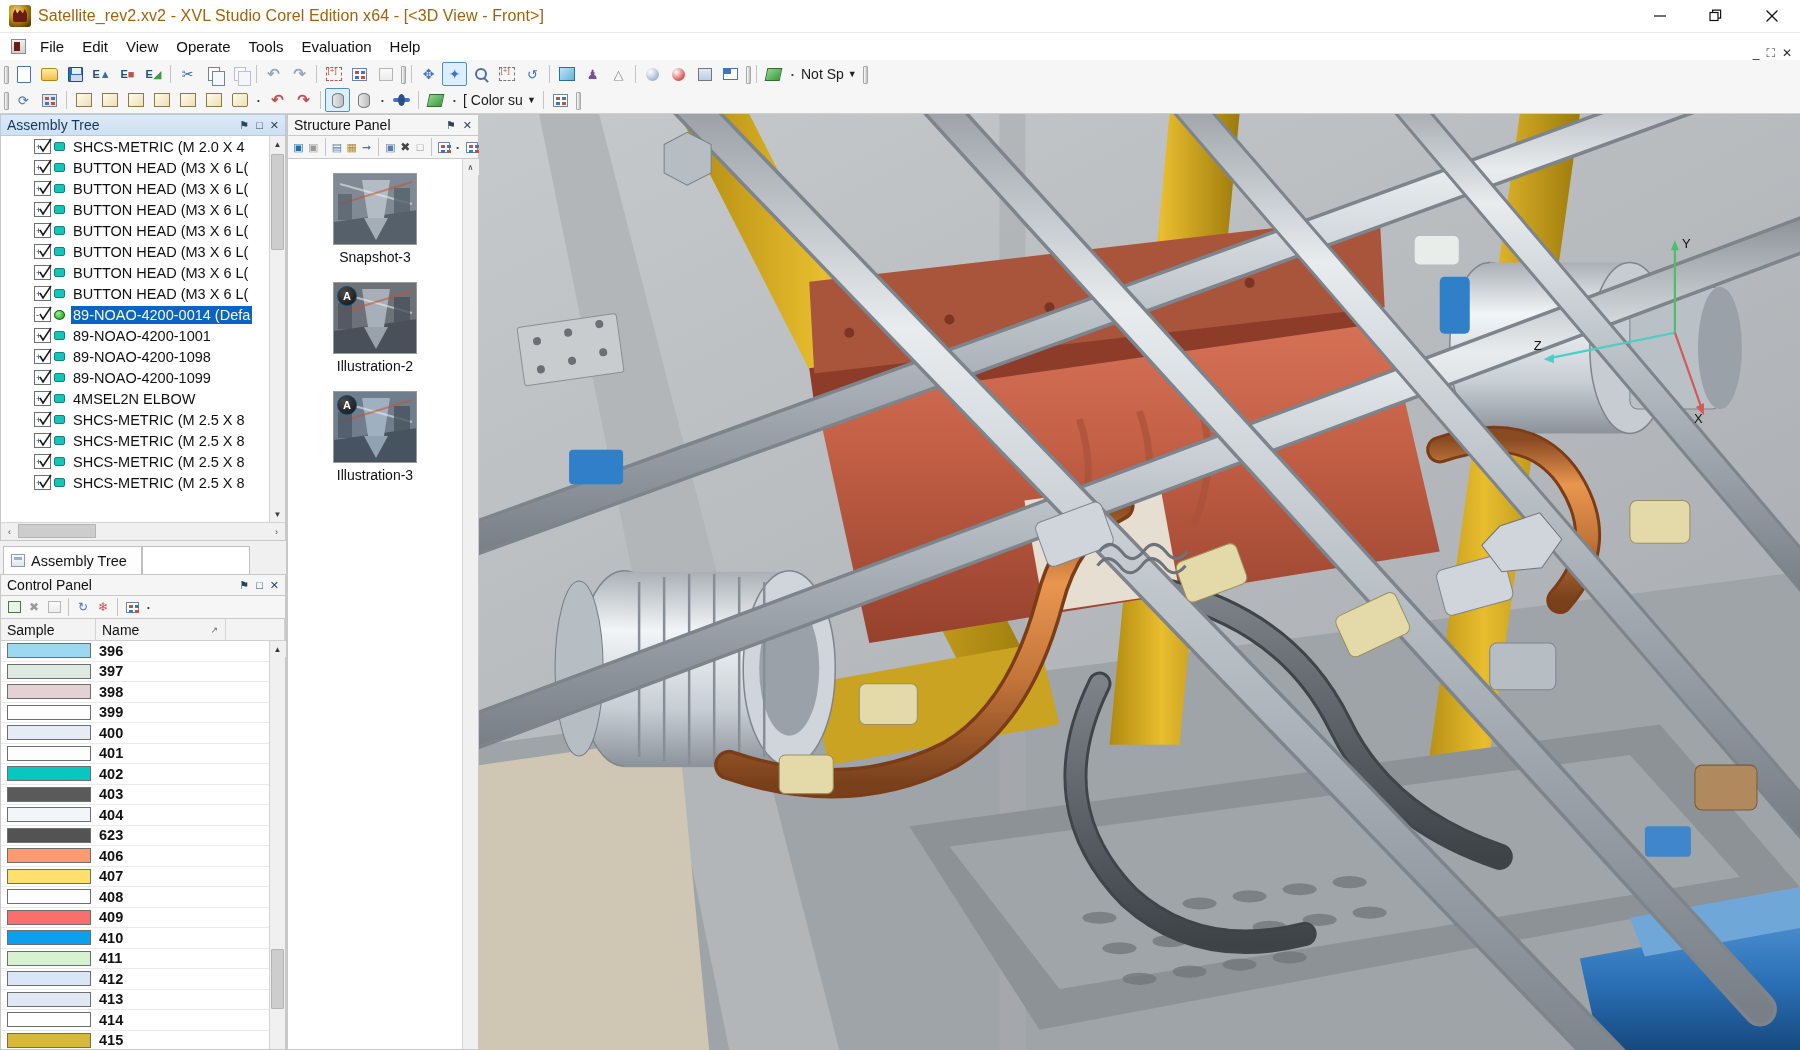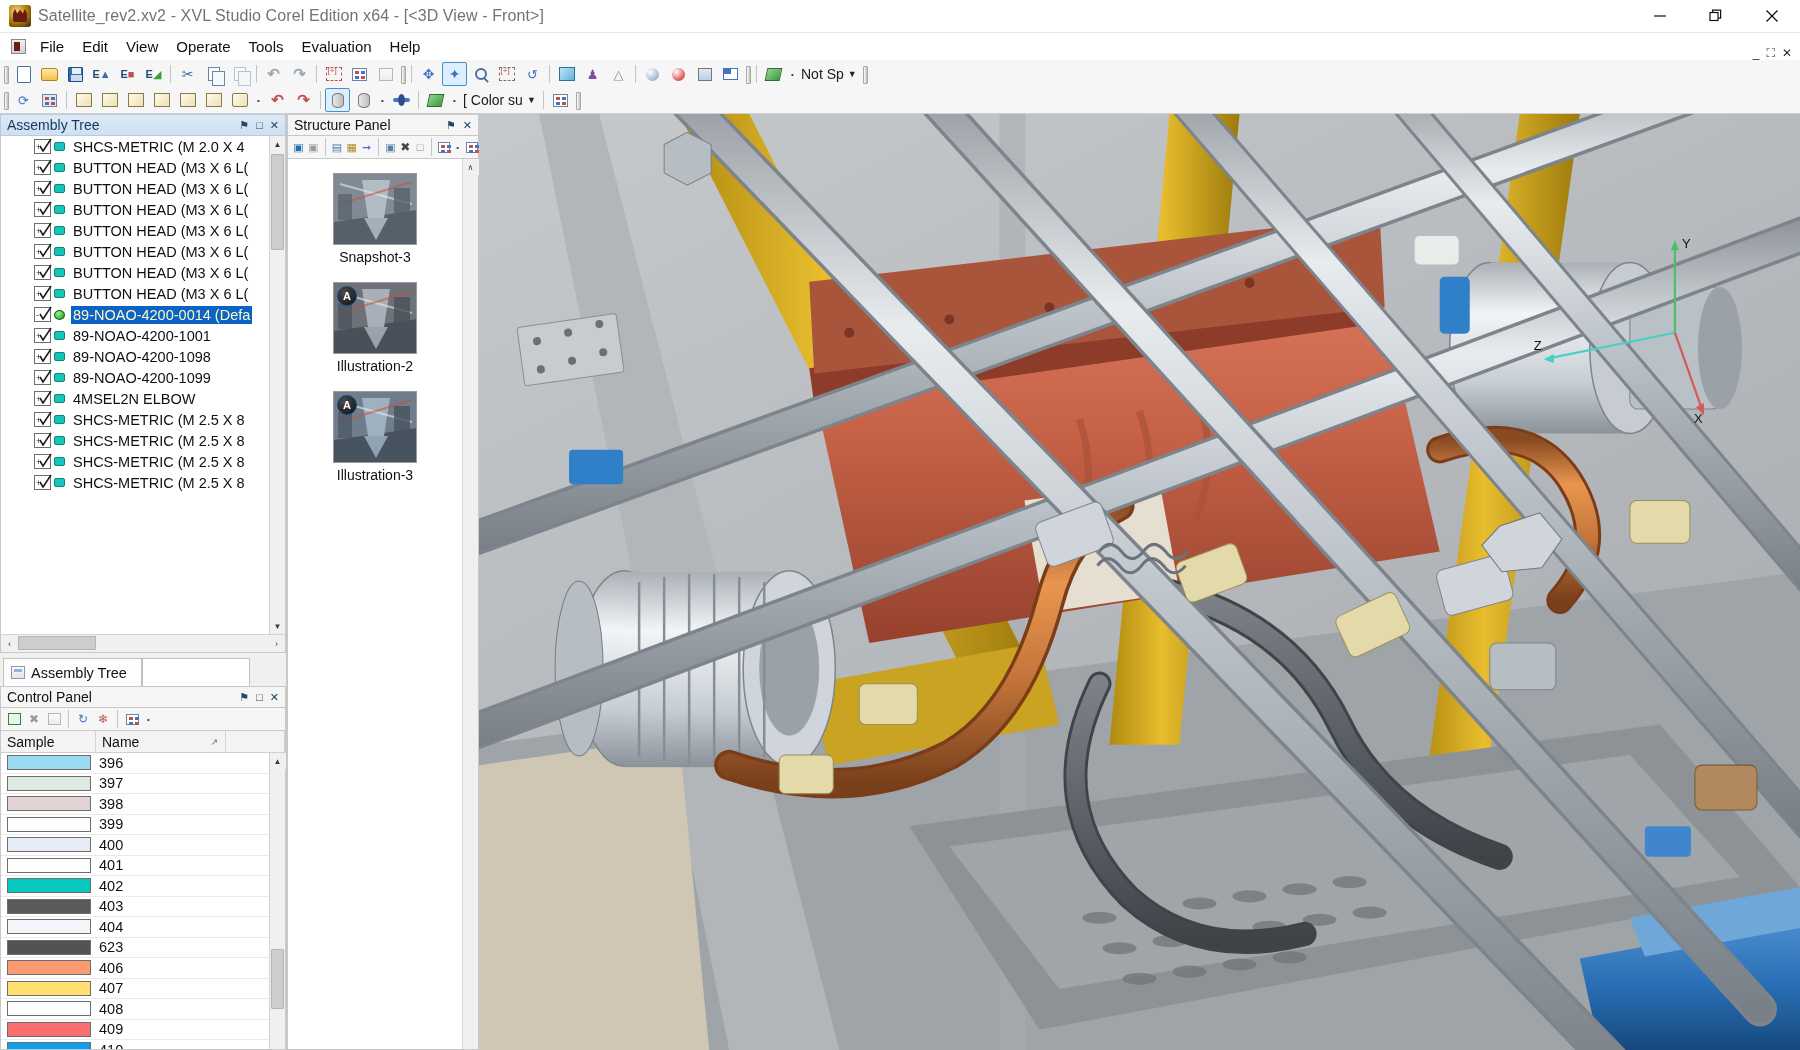--- a/index.html
+++ b/index.html
@@ -29,21 +29,21 @@
     border-radius: 3px;
     background: radial-gradient(circle at 35% 30%, #f4d78a 0%, #b8860b 45%, #3a2406 100%);
     position: relative; flex: 0 0 22px;
   }
   .app-icon::after {
     content: ""; position: absolute; left: 4px; top: 4px; right: 4px; bottom: 5px;
     background: #6b1b12; border-radius: 2px;
     clip-path: polygon(0 35%,15% 0,30% 35%,50% 5%,70% 35%,85% 0,100% 35%,100% 100%,0 100%);
   }
   .title-text {
-    font-size: 16px; color: #737373; letter-spacing: .1px;
+    font-size: 16px; color: #a16207; letter-spacing: .1px;
     white-space: nowrap;
   }
   .win-buttons { margin-left: auto; display: flex; height: 33px; }
   .win-btn {
     width: 56px; height: 33px;
     display: flex; align-items: center; justify-content: center;
     color: #1b1b1b;
   }
   .win-btn svg { display: block; }
 
@@ -252,21 +252,21 @@
   }
   .tab-icon::after { content:""; position:absolute; left:2px; top:2px; width:8px; height:3px; background:#8fb4d8;}
   .tab-blank {
     height: 28px; width: 108px;
     background: #fff; border: 1px solid #c0c0c0; border-bottom: none;
   }
 
   
   .cpanel {
     flex: 0 0 auto; display: flex; flex-direction: column;
-    height: 364px;
+    height: 476px;
   }
   .cp-toolbar {
     height: 22px; flex: 0 0 22px; background:#f6f6f6;
     border-left:1px solid #c8c8c8; border-right:1px solid #c8c8c8;
     display:flex; align-items:center; gap:2px; padding-left:4px;
   }
   .cpb { width:18px;height:18px;display:flex;align-items:center;justify-content:center; }
   .cp-mat {
     height: 30px; flex: 0 0 30px; display: flex; align-items: center;
     background: #f0f0f0; padding: 0 6px;
@@ -289,21 +289,21 @@
   .cg-th.name { width: 130px; flex:0 0 130px; }
   .cg-th.rest { flex:1 1 auto; }
   .sort-caret { position:absolute; right:7px; top:6px; font-size:9px; color:#6a6a6a; }
   .cg-body { flex:1 1 auto; min-height:0; display:flex; }
   .cg-rows { flex:1 1 auto; overflow:hidden; }
   .cg-row { height: 20.5px; display:flex; align-items:center; border-bottom:1px solid #eaeaea; }
   .swatch-cell { width: 95px; flex:0 0 95px; display:flex; align-items:center; padding:0 4px 0 6px; }
   .swatch {
     width: 84px; height: 15px; border:1px solid #6e6e6e;
   }
-  .name-cell { width: 130px; flex:0 0 130px; font-size:14.5px; color:#101010; padding-left:3px; }
+  .name-cell { width: 130px; flex:0 0 130px; font-size:14.5px; color:#101010; padding-left:3px;font-weight:bold; }
 
   
   .struct-col {
     width: 192px; flex: 0 0 192px; display:flex; flex-direction:column;
     background:#f0f0f0; position:relative; z-index:3;
   }
   .sp-toolbar {
     height: 22px; flex:0 0 22px; background:#f6f6f6;
     border-left:1px solid #c8c8c8;border-right:1px solid #c8c8c8;
     display:flex;align-items:center;gap:2px;padding-left:4px;

